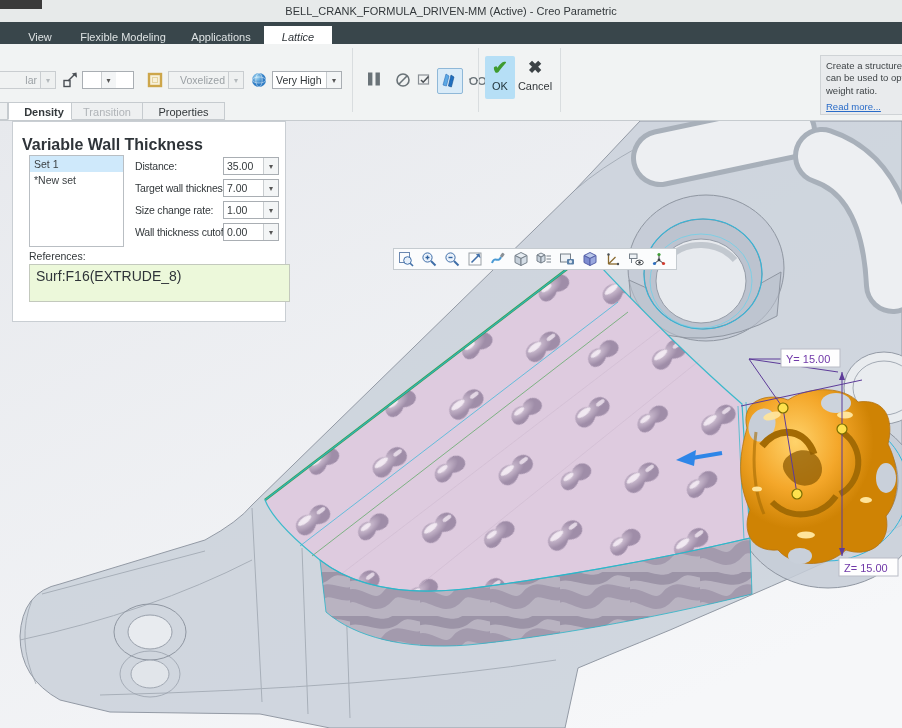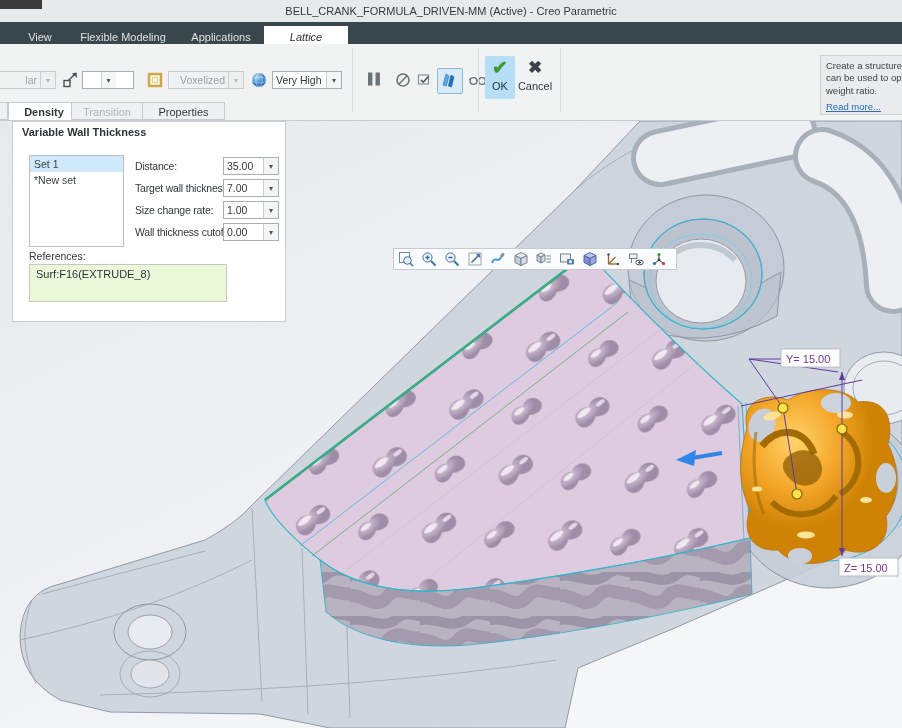--- a/index.html
+++ b/index.html
@@ -36,29 +36,29 @@
   
   .ptabs{position:absolute;left:0;top:102px;height:19px;width:902px;}
   .ptab{position:absolute;top:0;height:18px;line-height:18px;text-align:center;font-size:11px;
         background:#eef0f1;border:1px solid #c6cbcf;box-sizing:border-box;color:#33383b;}
   .ptab.active{background:#ffffff;font-weight:bold;border-bottom-color:#ffffff;z-index:3;padding-left:8px;}
   .ptab.disabled{color:#b0b4b8;}
   .hline{position:absolute;left:0;top:120px;width:902px;height:1px;background:#c6cbcf;z-index:1;}
   
   .panel{position:absolute;left:12px;top:121px;width:274px;height:201px;background:#fff;
          border:1px solid #c9ced3;box-sizing:border-box;z-index:2;}
-  .panel .ptitle{position:absolute;left:9px;top:4px;font-size:11px;font-weight:bold;color:#2f3439;}
+  .panel .ptitle{position:absolute;left:9px;top:14px;font-size:16px;font-weight:bold;color:#2f3439;}
   .setlist{position:absolute;left:16px;top:33px;width:95px;height:92px;border:1px solid #b9bec3;
            background:#fff;font-size:10.5px;box-sizing:border-box;}
   .setrow{height:16px;line-height:16px;padding-left:4px;}
   .setrow.sel{background:#cfe9fb;}
   .frow-label{position:absolute;font-size:10.5px;letter-spacing:-0.2px;color:#33383b;line-height:18px;}
   .reflabel{position:absolute;left:16px;top:128px;font-size:10.5px;color:#33383b;}
-  .refbox{position:absolute;left:16px;top:142px;width:198px;height:38px;background:#ecf8da;
-          border:1px solid #c3c9bd;box-sizing:border-box;font-size:11px;padding:3px 0 0 6px;color:#2f3439;}
+  .refbox{position:absolute;left:16px;top:142px;width:261px;height:38px;background:#ecf8da;
+          border:1px solid #c3c9bd;box-sizing:border-box;font-size:14px;padding:3px 0 0 6px;color:#2f3439;}
   
   .viewport{position:absolute;left:0;top:121px;width:902px;height:607px;}
   .gtoolbar{position:absolute;left:393px;top:127px;width:284px;height:22px;background:#fbfcfd;
             border:1px solid #c5cbd0;box-sizing:border-box;display:flex;align-items:center;z-index:4;}
   .gicon{width:23px;height:20px;display:flex;align-items:center;justify-content:center;}
   svg text{font-family:"Liberation Sans",sans-serif;}
 </style>
 </head>
 <body>
 
@@ -66,21 +66,21 @@
 
   <div class="titlebar">
     <span>BELL_CRANK_FORMULA_DRIVEN-MM (Active) - Creo Parametric</span>
   </div>
   <div class="chrome-frag"></div>
 
   <div class="tabstrip">
     <div class="rtab" style="left:12px;width:56px;">View</div>
     <div class="rtab" style="left:68px;width:110px;">Flexible Modeling</div>
     <div class="rtab" style="left:182px;width:78px;">Applications</div>
-    <div class="rtab active" style="left:264px;width:84px;">Lattice</div>
+    <div class="rtab active" style="left:264px;width:68px;">Lattice</div>
   </div>
 
   <div class="ribbon">
     <div class="combo disabled" style="left:-14px;top:27px;width:70px;">
       <span class="val" style="text-align:right;">lar</span>
       <span class="arr">▾</span>
     </div>
     <span class="ricon" style="left:62px;top:27px;">
       <svg width="18" height="18">
           <rect x="2" y="9.5" width="6" height="6" fill="none" stroke="#4a4f54" stroke-width="1.4"></rect>

